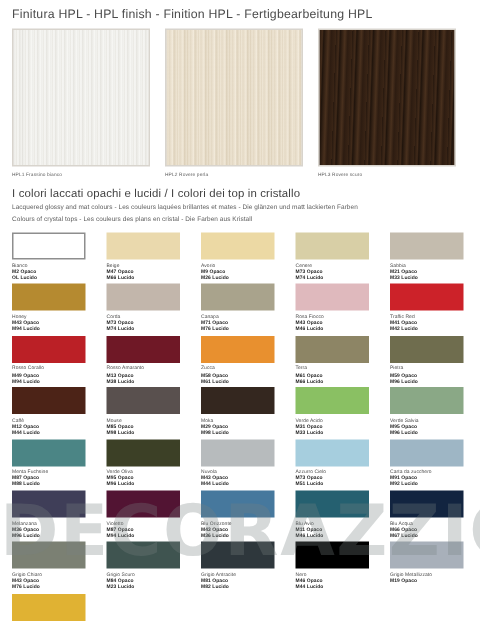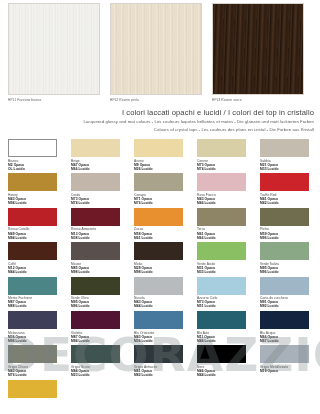--- a/index.html
+++ b/index.html
@@ -55,41 +55,42 @@
   .tex-scuro{
     background:
       repeating-linear-gradient(92deg,
         rgba(40,25,15,.95) 0px, rgba(66,43,26,.95) 2px,
         rgba(32,20,12,.95) 3px, rgba(74,49,30,.95) 6px,
         rgba(45,28,17,.95) 8px, rgba(58,37,22,.95) 11px),
       linear-gradient(180deg,#3d2516,#2b1a0f);
   }
 
   
-  .sect{margin:6px 0 0 2px;text-align:right;}
+  .sect{margin:6px 0 0 2px;}
   .sect-t1{font-size:7.6px;color:#3f3f3f;letter-spacing:.1px;}
   .sect-t2{font-size:4.3px;color:#5b5b5b;margin-top:2px;line-height:1.45;letter-spacing:.05px;}
 
   
   .grid{margin:6px 0 0 2px;display:grid;grid-template-columns:repeat(5,58px);column-gap:5px;row-gap:0px;}
   .cell{width:58px;height:34.4px;position:relative;}
   .sw{width:49px;height:18px;box-sizing:border-box;}
   .sw.bordered{border:0.6px solid #8e8e8e;}
   .nm{font-size:3.3px;color:#4a4a4a;margin-top:1.6px;line-height:1.25;letter-spacing:.05px;white-space:nowrap;}
   .cd{font-size:3.3px;color:#1d1d1d;font-weight:700;line-height:1.25;letter-spacing:.05px;white-space:nowrap;}
 </style>
 </head>
 <body>
 
 <div class="page">
 
   <div class="watermark">
     <span>DECORAZZIO</span>
   </div>
 
+  <div class="hdr">Finitura HPL - HPL finish - Finition HPL - Fertigbearbeitung HPL</div>
 
   <div class="hpl-row">
     <div class="hpl-cell">
       <div class="hpl-sw tex-frassino"></div>
       <div class="hpl-cap">HPL1 Frassino bianco</div>
     </div>
     <div class="hpl-cell">
       <div class="hpl-sw tex-rovere"></div>
       <div class="hpl-cap">HPL2 Rovere perla</div>
     </div>

